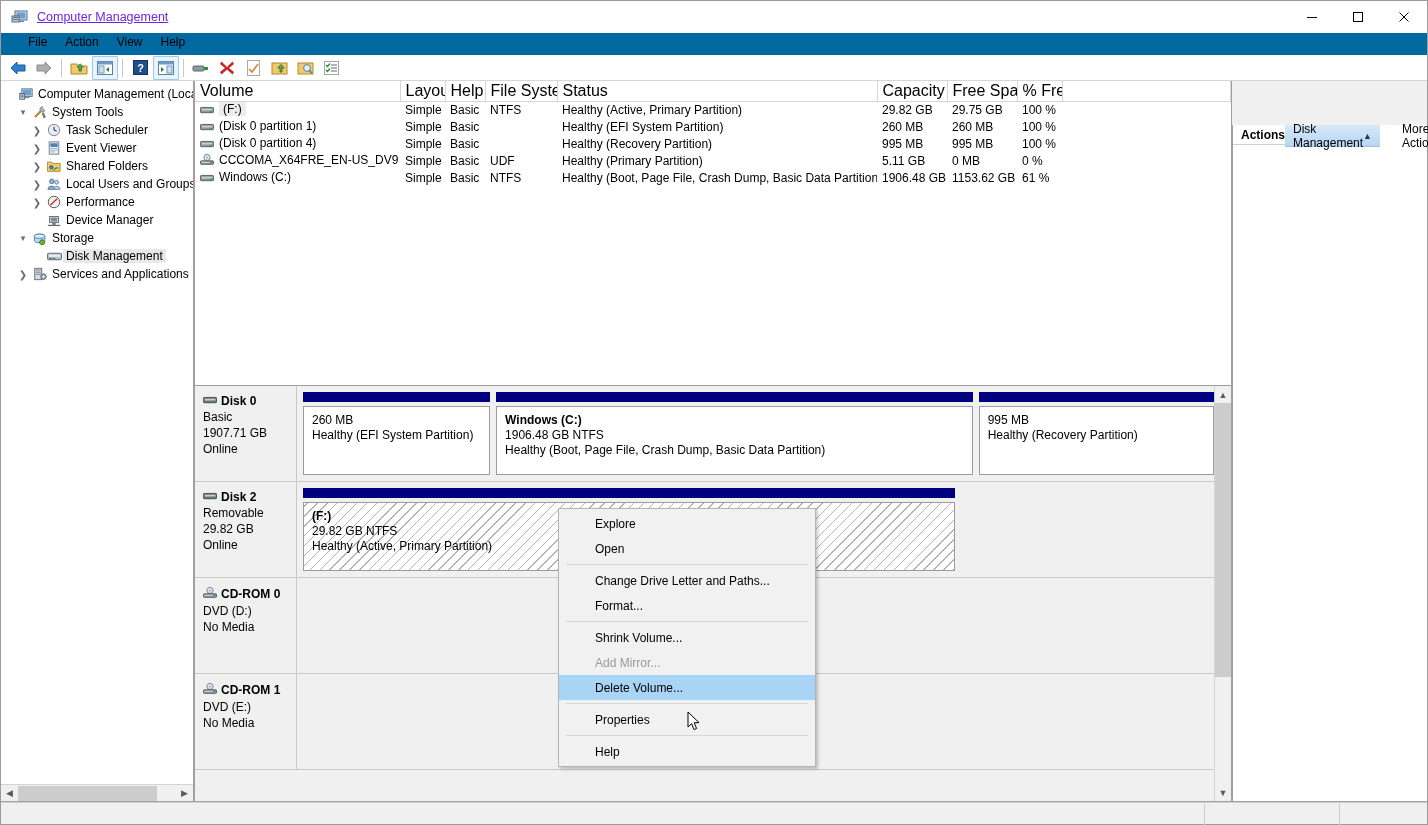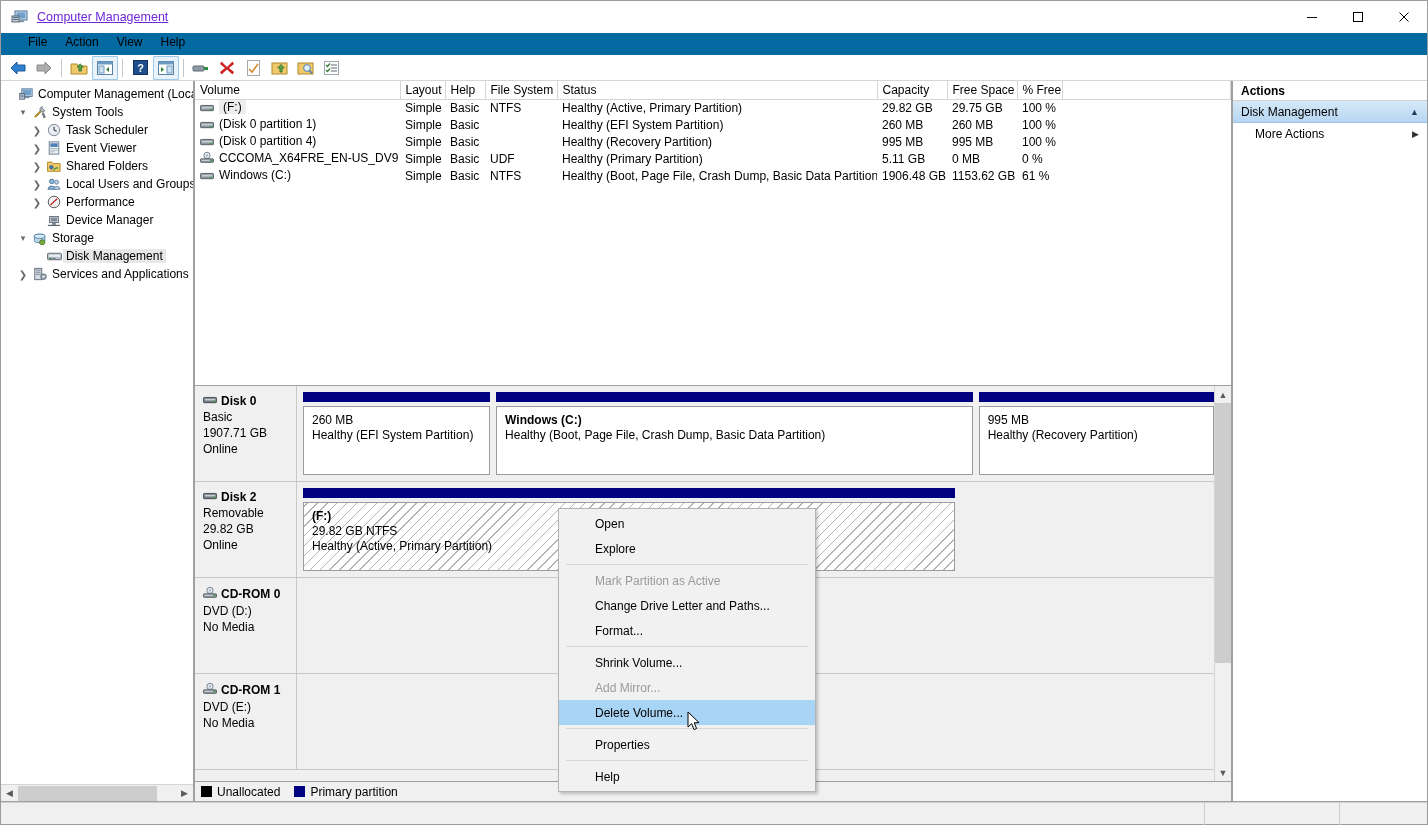--- a/index.html
+++ b/index.html
@@ -46,21 +46,21 @@
   .hscroll .track { flex:1 1 auto; height:15px; background:#f0f0f0; position:relative; }
   .hscroll .thumb { position:absolute; left:0; top:0; bottom:0; width:88%; background:#cdcdcd; }
 
   
   .center { flex:1 1 auto; display:flex; flex-direction:column; min-width:0; background:#f0f0f0; }
 
   
   .vollist { height:305px; flex:0 0 305px; background:#fff; border:1px solid #a0a0a0; border-top:none; display:flex; flex-direction:column; }
   table.voltbl { border-collapse:collapse; width:100%; table-layout:fixed; }
   table.voltbl th {
-    font-weight:normal; font-size:12px; text-align:left; height:18px;
+    font-weight:normal; font-size:16px; text-align:left; height:18px;
     background:#fff; border-right:1px solid #d6d6d6; border-bottom:1px solid #d6d6d6;
     padding:1px 5px; white-space:nowrap; overflow:hidden;
   }
   table.voltbl td { font-size:12px; height:17px; padding:0 5px; white-space:nowrap; overflow:hidden; }
   td.volname { padding-left:3px; }
   td.volname .vi { display:inline-block; vertical-align:-2px; margin-right:5px; }
   .volsel { background:#ededed; padding:0 4px; }
 
   
   .diskview { flex:1 1 auto; background:#f0f0f0; border:1px solid #a0a0a0; border-top:none; display:flex; min-height:0; position:relative;}
@@ -84,21 +84,21 @@
   .vscroll .arrow { height:17px; display:flex; align-items:center; justify-content:center; color:#5a5a5a; font-size:9px; }
   .vscroll .track { flex:1 1 auto; position:relative; background:#f0f0f0; }
   .vscroll .thumb { position:absolute; left:0; right:0; top:0; height:72%; background:#cdcdcd; }
 
   
   .legend { height:20px; flex:0 0 20px; background:#f0f0f0; border:1px solid #a0a0a0; border-top:none; display:flex; align-items:center; padding-left:6px; gap:6px; font-size:12px;}
   .legend .sw { width:11px; height:11px; display:inline-block; }
   .legend .item { display:flex; align-items:center; gap:5px; margin-right:8px; }
 
   
-  .actions { width:195px; flex:0 0 195px; background:#fff; border:1px solid #a0a0a0; border-top:none; border-right:none; display:flex; flex-direction:column;}
+  .actions { width:195px; flex:0 0 195px; background:#fff; border:1px solid #a0a0a0; border-top:none; border-right:none; display:flex; flex-direction:row;margin-top:44px;}
   .actions .ahdr { height:20px; display:flex; align-items:center; padding-left:8px; font-weight:bold; font-size:12px; border-bottom:1px solid #d0d0d0;}
   .actions .agroup {
     height:22px; display:flex; align-items:center; padding:0 8px; font-size:12px;
     background:linear-gradient(to bottom,#d6e9f8 0%, #b6d6f2 100%);
     border-bottom:1px solid #9fc4e2;
   }
   .actions .agroup .caret { margin-left:auto; font-size:9px; color:#1f3c58; }
   .actions .aitem { height:22px; display:flex; align-items:center; padding:0 8px 0 22px; font-size:12px; }
   .actions .aitem .caret { margin-left:auto; font-size:9px; color:#333; }
 
@@ -522,20 +522,21 @@
                   <div class="partbar" style="background: rgb(0, 0, 128);"></div>
                   <div class="partbody">
                     <div>260 MB</div>
                     <div>Healthy (EFI System Partition)</div>
                   </div>
                 </div>
                 <div class="part" style="width: 484px;">
                   <div class="partbar" style="background: rgb(0, 0, 128);"></div>
                   <div class="partbody">
                     <div class="pname">Windows  (C:)</div>
+                    <div>1906.48 GB NTFS</div>
                     <div>Healthy (Boot, Page File, Crash Dump, Basic Data Partition)</div>
                   </div>
                 </div>
                 <div class="part" style="width: 239px;">
                   <div class="partbar" style="background: rgb(0, 0, 128);"></div>
                   <div class="partbody">
                     <div>995 MB</div>
                     <div>Healthy (Recovery Partition)</div>
                   </div>
                 </div>
@@ -605,30 +606,20 @@
           </div>
         <div class="vscroll">
           <div class="arrow">▲</div>
           <div class="track">
               <div class="thumb"></div>
             </div>
           <div class="arrow">▼</div>
         </div>
       </div>
 
-      <div class="legend" id="legend-root">
-          <div class="item">
-            <span class="sw" style="background: rgb(0, 0, 0);"></span>
-            <span>Unallocated</span>
-          </div>
-          <div class="item">
-            <span class="sw" style="background: rgb(0, 0, 128);"></span>
-            <span>Primary partition</span>
-          </div>
-        </div>
     </div>
 
     <div class="actions">
       <div class="ahdr">Actions</div>
       <div class="agroup">
         <span>Disk Management</span>
         <span class="caret">▲</span>
       </div>
       <div class="aitem">
         <span>More Actions</span>
@@ -637,24 +628,23 @@
     </div>
   </div>
 
   <div class="statusbar">
     <div style="width:1203px;height:22px"></div>
     <div class="seg" style="width:135px"></div>
     <div class="seg" style="width:88px"></div>
   </div>
 
   <div class="ctxmenu" id="ctx-root">
+      <div class="ctxitem">Explore</div>
       <div class="ctxitem">Open</div>
-      <div class="ctxitem">Explore</div>
       <div class="ctxsep"></div>
-      <div class="ctxitem disabled">Mark Partition as Active</div>
       <div class="ctxitem">Change Drive Letter and Paths...</div>
       <div class="ctxitem">Format...</div>
       <div class="ctxsep"></div>
       <div class="ctxitem">Shrink Volume...</div>
       <div class="ctxitem disabled">Add Mirror...</div>
       <div class="ctxitem highlight">Delete Volume...</div>
       <div class="ctxsep"></div>
       <div class="ctxitem">Properties</div>
       <div class="ctxsep"></div>
       <div class="ctxitem">Help</div>

